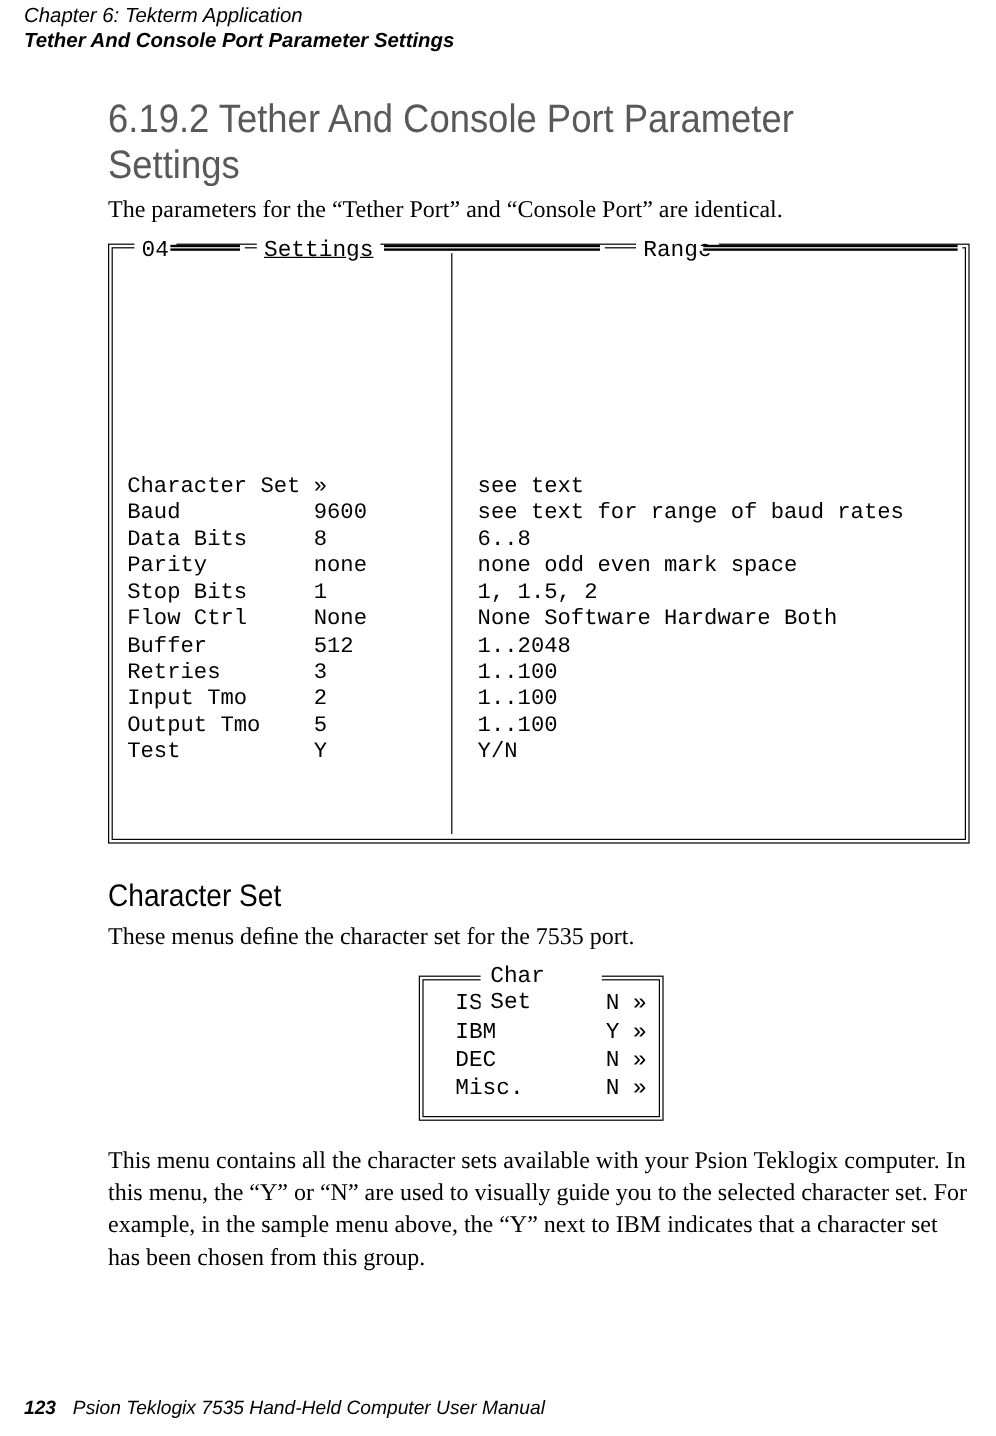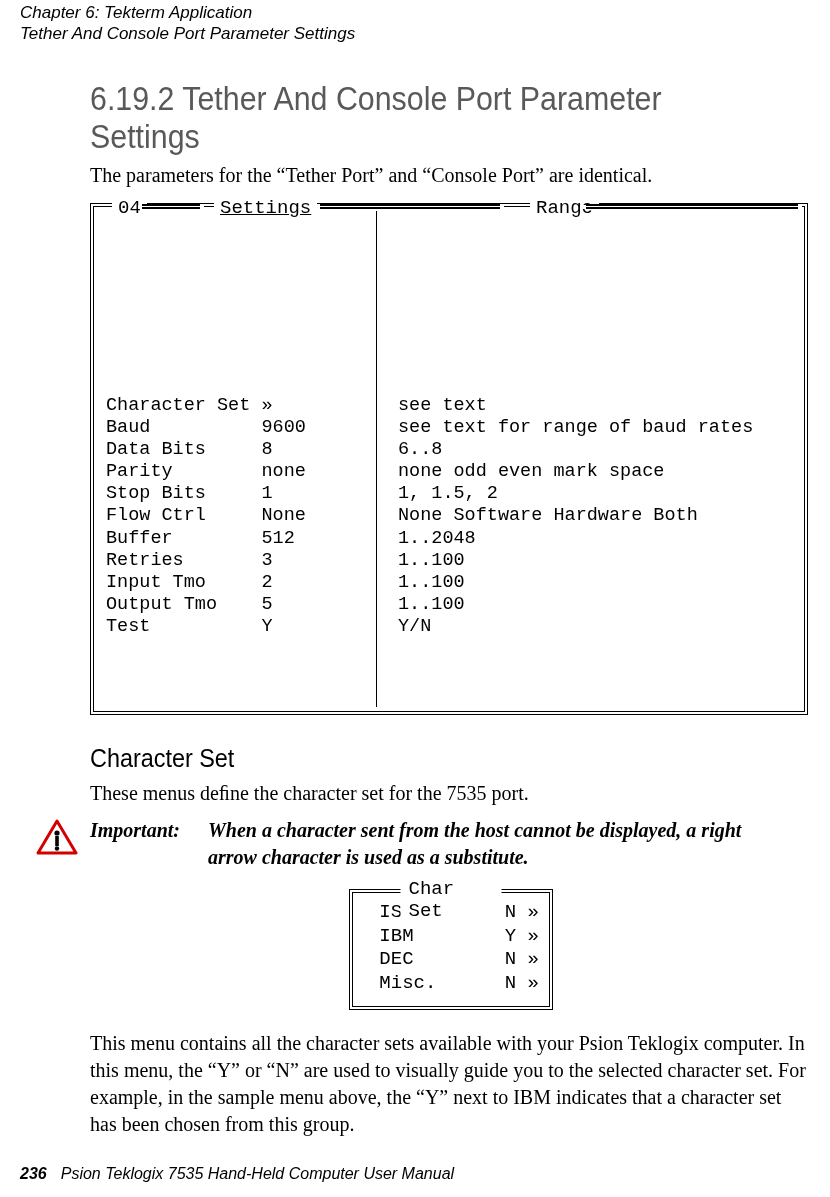--- a/index.html
+++ b/index.html
@@ -22,21 +22,21 @@
     position: absolute;
     top: 2px;
     left: 20px;
     right: 32px;
     font-family: Arial, Helvetica, sans-serif;
     font-style: italic;
     font-size: 17px;
     line-height: 1.25;
   }
   .header .chap { font-weight: 400; }
-  .header .sect { font-weight: 400; }
+  .header .sect { font-weight: 700; }
   .content {
     position: absolute;
     top: 80px;
     left: 90px;
     right: 18px;
   }
   .h2 {
     font-family: Arial, Helvetica, sans-serif;
     font-weight: 400;
     font-size: 33px;
@@ -56,21 +56,21 @@
     position: relative;
     width: 718px;
   }
   .outer-box {
     border: 1.5px solid #000;
     padding: 2px;
   }
   .inner-box {
     border: 1.5px solid #000;
     position: relative;
-    padding: 10px 12px 28px 12px;
+    padding: 10px 12px 16px 12px;
     font-family: "Courier New", Courier, monospace;
     font-size: 18.5px;
     line-height: 1.2;
     white-space: pre;
   }
   .legend {
     position: absolute;
     top: -10px;
     background: #fff;
     font-family: "Courier New", Courier, monospace;
@@ -239,43 +239,32 @@
 
       <div style="position:absolute; top:2px; left:492px; width:220px; height:4px; background:#fff;"></div>
       <div style="position:absolute; top:1px; left:496px; width:212px; border-top:2px solid #000;"></div>
       <div style="position:absolute; top:4px; left:496px; width:212px; border-top:2px solid #000;"></div>
     </div>
 
     <h3 class="h3">Character Set</h3>
 
     <div class="body">These menus deﬁne the character set for the 7535 port.</div>
 
-    <div class="important-row">
-      <svg class="warn-icon" viewBox="0 0 42 36">
-        <polygon points="21,2 40,34 2,34" fill="none" stroke="#d40000" stroke-width="3" stroke-linejoin="round"></polygon>
-        <circle cx="21" cy="14" r="2.6" fill="#000"></circle>
-        <rect x="19.2" y="17" width="3.6" height="10" fill="#000"></rect>
-        <circle cx="21" cy="29.5" r="2.2" fill="#000"></circle>
-      </svg>
-      <div class="important-text">
-        <span class="imp-label">Important:</span><span class="imp-body">When a character sent from the host cannot be displayed, a right arrow character is used as a substitute.</span>
-      </div>
-    </div>
 
     <div class="charset-wrap">
       <div class="charset-outer">
         <span class="charset-legend">Char Set</span>
         <div class="charset-inner" id="charset-inner">ISO        N »
 IBM        Y »
 DEC        N »
 Misc.      N »</div>
       </div>
     </div>
 
     <div class="body para">This menu contains all the character sets available with your Psion Teklogix computer. In this menu, the “Y” or “N” are used to visually guide you to the selected character set. For example, in the sample menu above, the “Y” next to IBM indicates that a character set has been chosen from this group.</div>
 
   </div>
 
   <div class="footer">
-    <span class="pg">236</span><span>Psion Teklogix 7535 Hand-Held Computer User Manual</span>
+    <span class="pg">123</span><span>Psion Teklogix 7535 Hand-Held Computer User Manual</span>
   </div>
 
 </div>
 
 </body></html>

